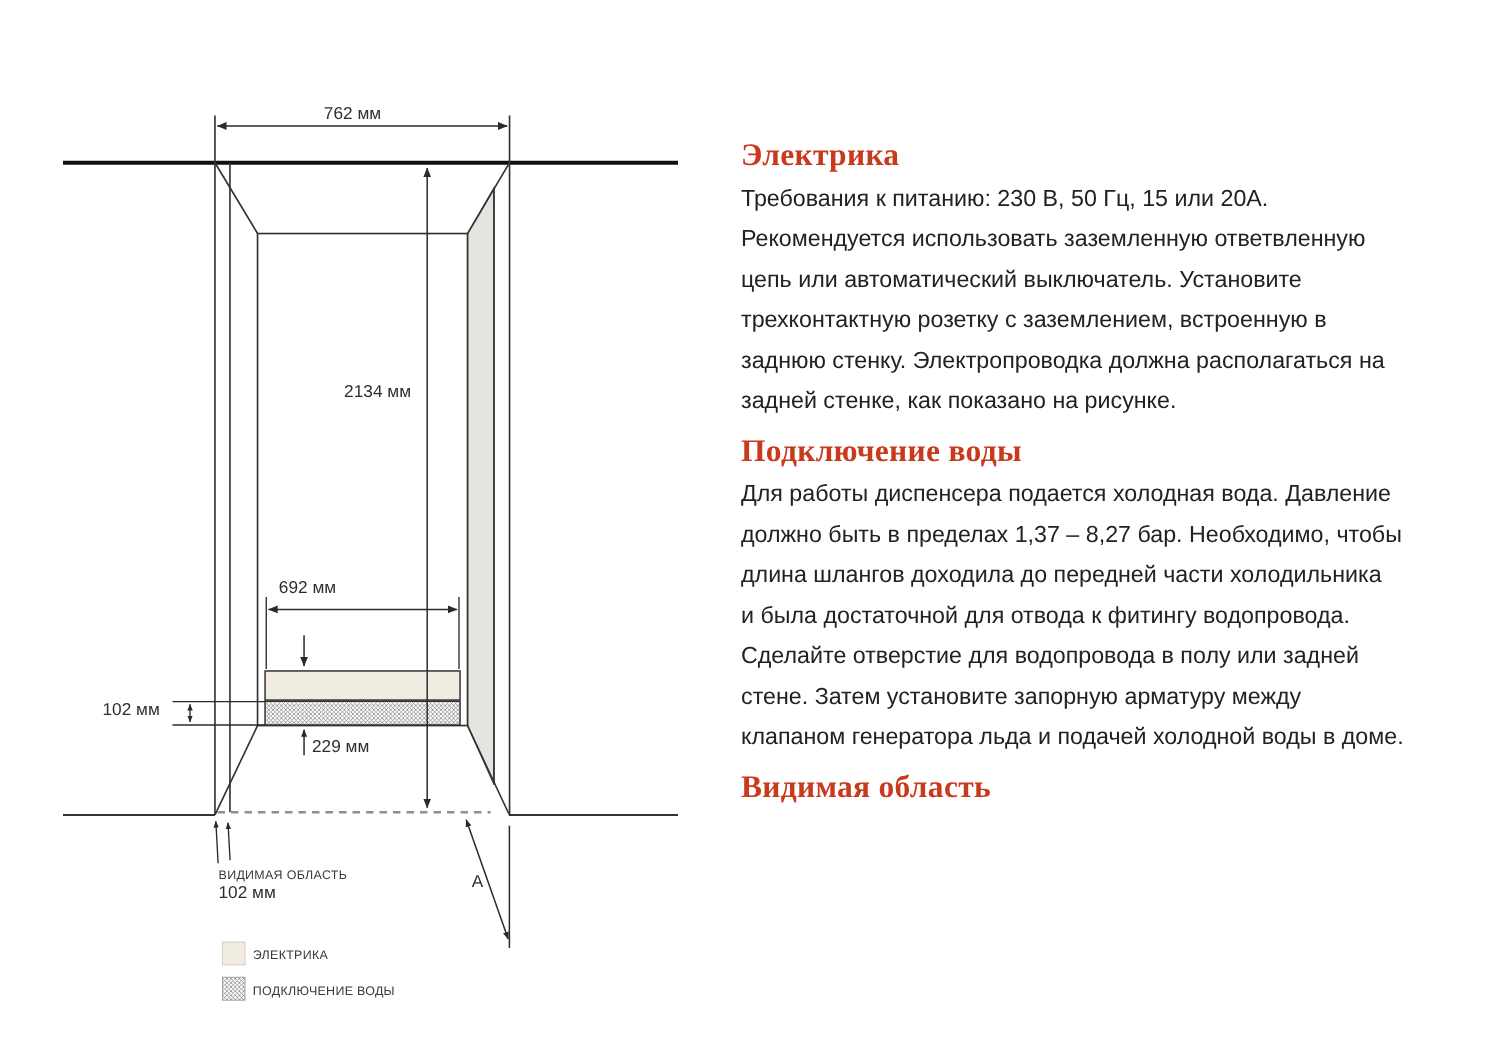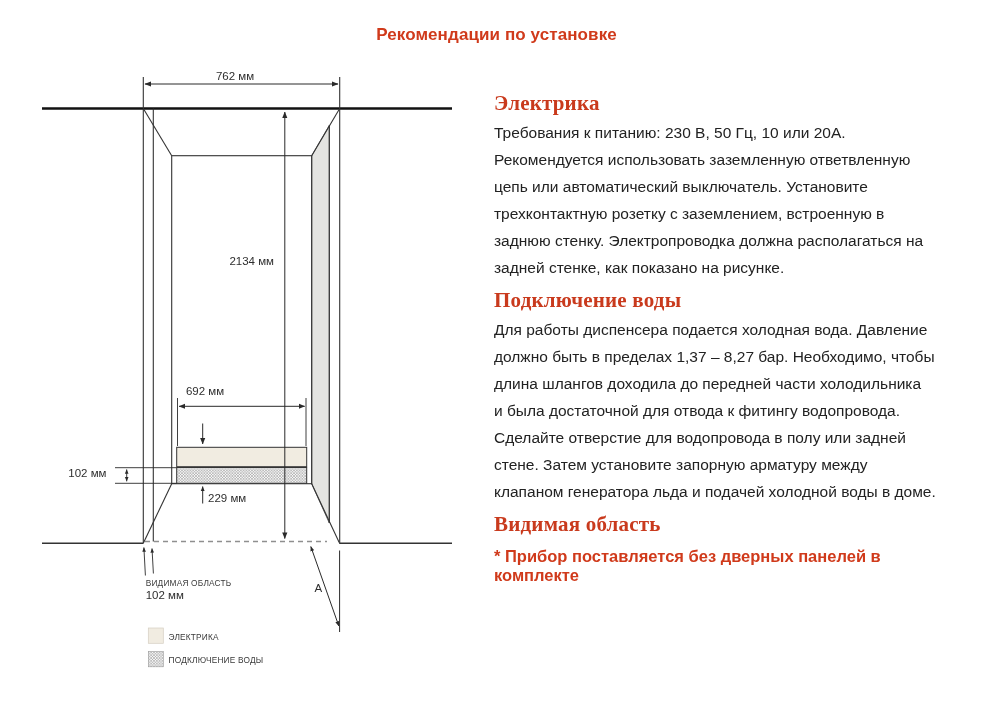--- a/index.html
+++ b/index.html
@@ -15,21 +15,20 @@
   .footnote{font-size:16.5px;font-weight:bold;color:#d03a1b;margin-top:12px;}
   svg text{font-family:"Liberation Sans",sans-serif;fill:#2e2e2e;}
   .dimtxt{font-size:11.5px;}
   .captxt{font-size:8.3px;fill:#3a3a3a;letter-spacing:.2px;}
 </style>
 </head>
 <body>
 
 <div class="page">
 
-  <div class="title">Рекомендации по установке</div>
 
   <svg style="position:absolute;left:30px;top:58px;" width="440" height="628" viewBox="30 58 440 628" xmlns="http://www.w3.org/2000/svg">
     <defs>
       <marker id="ah" viewBox="0 0 10 10" refX="9.4" refY="5" markerWidth="6.5" markerHeight="6.5" orient="auto-start-reverse">
           <path d="M0,1 L10,5 L0,9 z" fill="#2a2a2a"></path>
         </marker>
       <marker id="ahs" viewBox="0 0 10 10" refX="9.4" refY="5" markerWidth="5" markerHeight="5" orient="auto-start-reverse">
           <path d="M0,1 L10,5 L0,9 z" fill="#2a2a2a"></path>
         </marker>
       <pattern id="hatch" width="2.8" height="2.8" patternUnits="userSpaceOnUse">
@@ -105,36 +104,35 @@
       <rect x="148.3" y="628" width="15" height="15.3" stroke="#d5cec2" stroke-width="0.7" fill="#f1ece1"></rect>
       <text class="captxt" x="168.5" y="639.5">ЭЛЕКТРИКА</text>
       <rect x="148.3" y="651.5" width="15" height="15.3" fill="url(#hatch)" stroke="#9a9a9a" stroke-width="0.6"></rect>
       <text class="captxt" x="168.5" y="663">ПОДКЛЮЧЕНИЕ ВОДЫ</text>
     </g>
   </svg>
 
   <div class="col">
     <div class="sec">
       <h3>Электрика</h3>
-      <p>Требования к питанию: 230 В, 50 Гц, 10 или 20А.
+      <p>Требования к питанию: 230 В, 50 Гц, 15 или 20А.
 Рекомендуется использовать заземленную ответвленную
 цепь или автоматический выключатель. Установите
 трехконтактную розетку с заземлением, встроенную в
 заднюю стенку. Электропроводка должна располагаться на
 задней стенке, как показано на рисунке.</p>
     </div>
     <div class="sec">
       <h3>Подключение воды</h3>
       <p>Для работы диспенсера подается холодная вода. Давление
 должно быть в пределах 1,37 – 8,27 бар. Необходимо, чтобы
 длина шлангов доходила до передней части холодильника
 и была достаточной для отвода к фитингу водопровода.
 Сделайте отверстие для водопровода в полу или задней
 стене. Затем установите запорную арматуру между
 клапаном генератора льда и подачей холодной воды в доме.</p>
     </div>
     <div class="sec">
       <h3>Видимая область</h3>
     </div>
-    <div class="footnote">* Прибор поставляется без дверных панелей в комплекте</div>
   </div>
 
 </div>
 
 </body></html>

